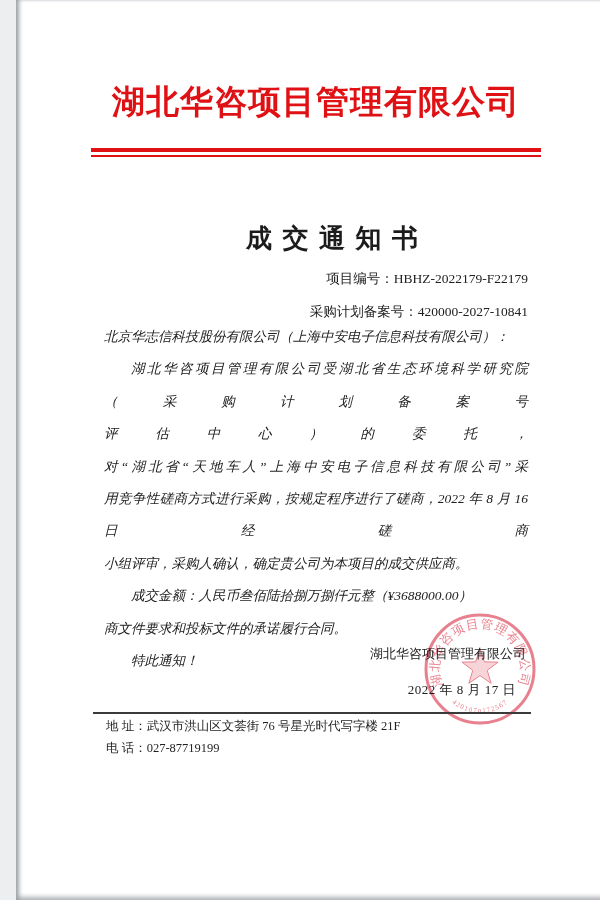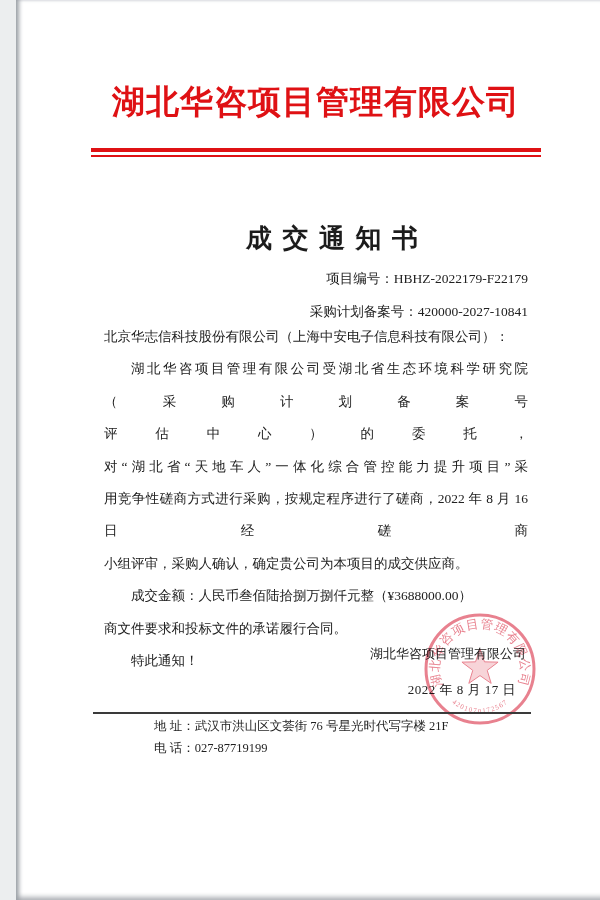--- a/index.html
+++ b/index.html
@@ -41,21 +41,21 @@
   .meta{
     position:absolute;top:262px;right:88px;
     text-align:right;
     font-size:13.5px;line-height:33px;color:#212121;
   }
   .body-text{
     position:absolute;top:321px;left:88px;width:424px;
     font-size:13.5px;line-height:32.4px;color:#212121;
     word-break:keep-all;
   }
-  .ln{ text-align:justify; text-align-last:justify; }
+  .ln{ text-align:justify; text-align-last:justify;font-style:italic; }
   .ln.end{ text-align-last:auto; }
   .ln.ind{ text-indent:27px; }
   .sig-company{
     position:absolute;top:645px;right:90px;
     font-size:13px;color:#212121;
   }
   .sig-date{
     position:absolute;top:681px;right:100px;
     font-size:13px;color:#212121;letter-spacing:.5px;
   }
@@ -63,21 +63,21 @@
     position:absolute;left:405px;top:606px;width:118px;height:124px;
     mix-blend-mode:multiply;opacity:.88;
     pointer-events:none;
   }
   .footer-rule{
     position:absolute;left:77px;top:712px;width:438px;height:2px;
     background:#3a3a3a;
   }
   .footer{
     position:absolute;left:90px;top:716px;
-    font-size:12.5px;line-height:21.5px;color:#1f1f1f;margin-left:48px;
+    font-size:12.5px;line-height:21.5px;color:#1f1f1f;
   }
 </style>
 </head>
 <body>
 
 <div class="scan">
 
   <div class="letterhead-name">湖北华咨项目管理有限公司</div>
 
   <div class="letterhead-rule"></div>
@@ -85,21 +85,21 @@
   <h1 class="doc-title">成 交 通 知 书</h1>
 
   <div class="meta">
     <div><span>项目编号：</span><span>HBHZ-2022179-F22179</span></div>
     <div><span>采购计划备案号：</span><span>420000-2027-10841</span></div>
   </div>
 
   <div class="body-text">
     <div class="ln end">北京华志信科技股份有限公司（上海中安电子信息科技有限公司）：</div>
     <div class="ln ind">湖北华咨项目管理有限公司受湖北省生态环境科学研究院（采购计划备案号</div>
-    <div class="ln">评估中心）的委托，对“湖北省“天地车人”一体化综合管控能力提升项目”采</div>
+    <div class="ln">评估中心）的委托，对“湖北省“天地车人”上海中安电子信息科技有限公司”采</div>
     <div class="ln">用竞争性磋商方式进行采购，按规定程序进行了磋商，2022 年 8 月 16 日经磋商</div>
     <div class="ln end">小组评审，采购人确认，确定贵公司为本项目的成交供应商。</div>
     <div class="ln ind end">成交金额：人民币叁佰陆拾捌万捌仟元整（¥3688000.00）</div>
     <div class="ln end">商文件要求和投标文件的承诺履行合同。</div>
     <div class="ln ind end">特此通知！</div>
   </div>
 
   <div class="sig-company">湖北华咨项目管理有限公司</div>
 
   <div class="sig-date">2022 年 8 月 17 日</div>

